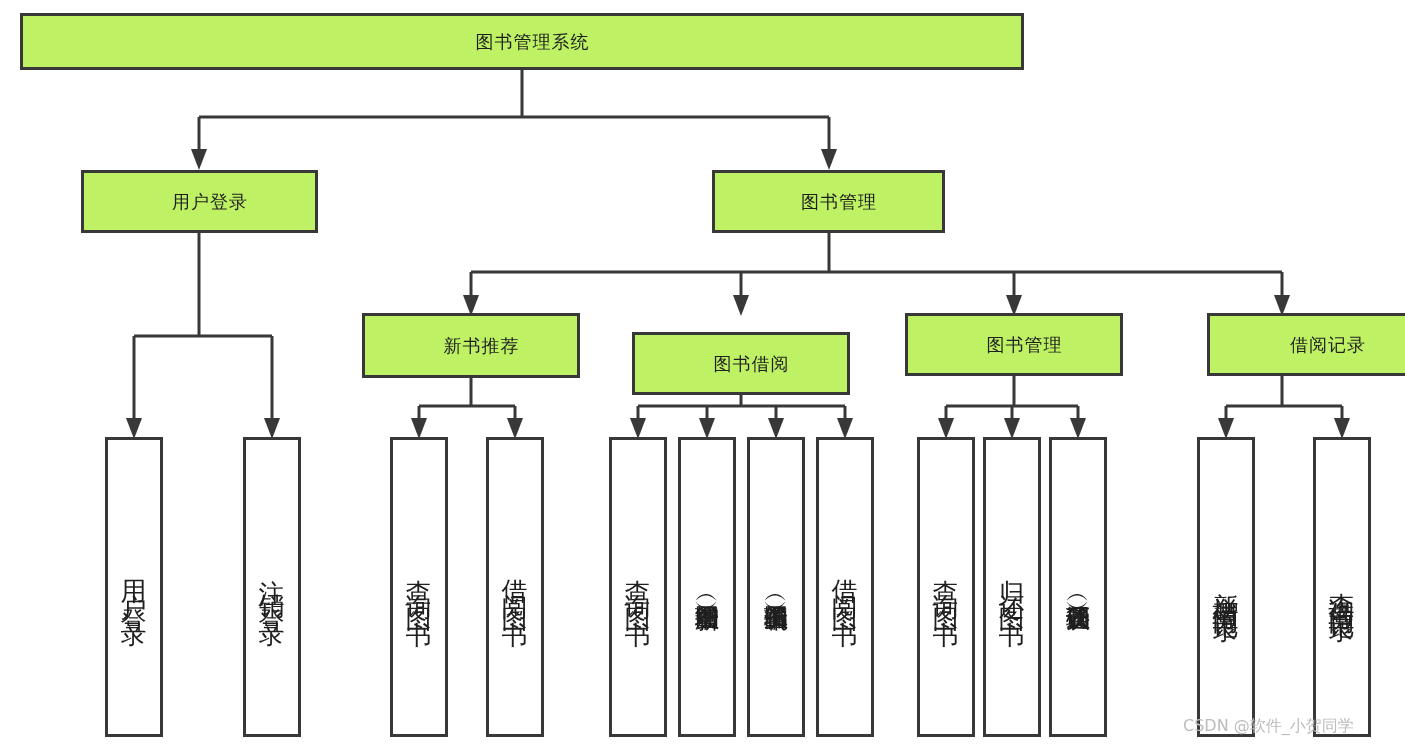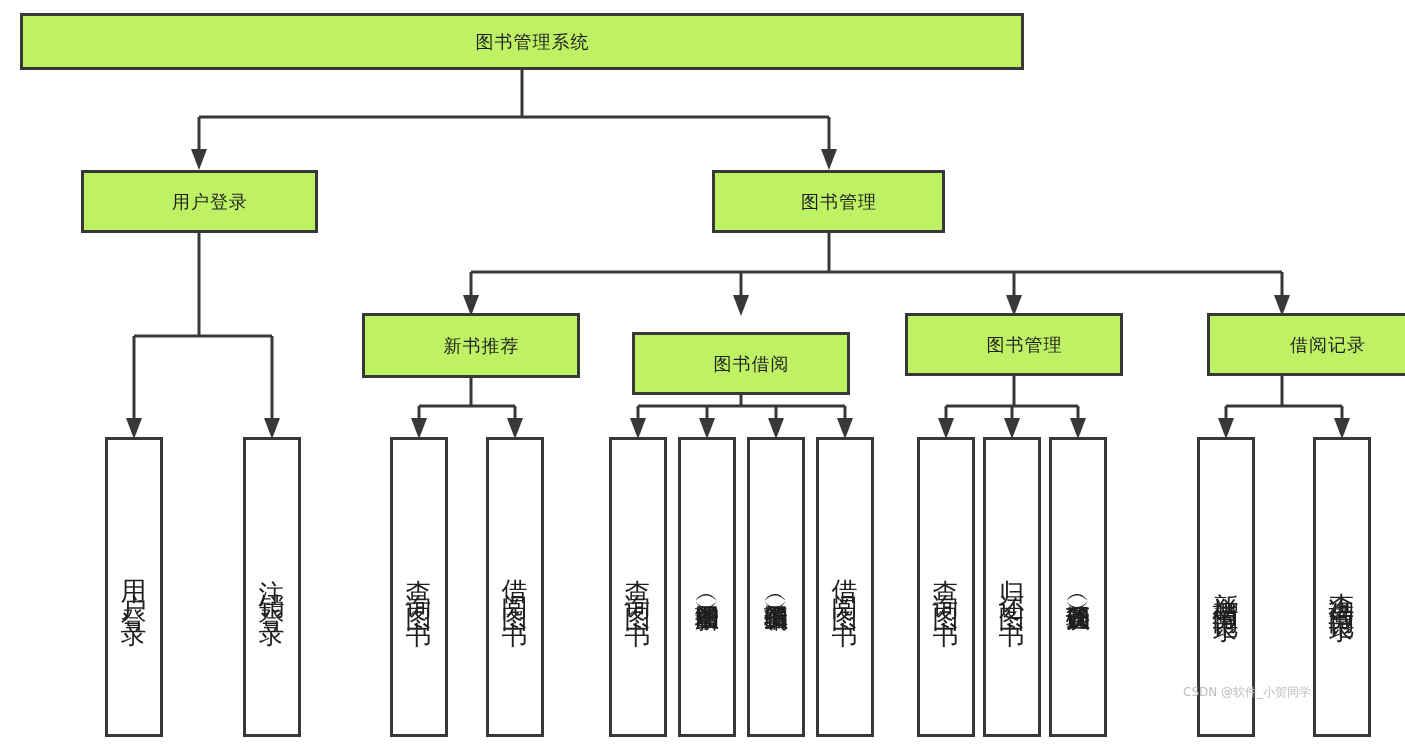--- a/index.html
+++ b/index.html
@@ -31,22 +31,22 @@
     display:flex;align-items:center;justify-content:center;
   }
   .leaf span{
     writing-mode:vertical-rl;text-orientation:mixed;
     font-size:26px;letter-spacing:14px;color:var(--text);line-height:1;
     white-space:nowrap;
   }
   .leaf.mid span{letter-spacing:5px;}
   .leaf.long span{font-size:24px;letter-spacing:0;}
   .watermark{
-    position:absolute;left:1183px;top:684px;z-index:5;
-    font-size:12px;color:var(--watermark);white-space:nowrap;
+    position:absolute;left:1183px;top:716px;z-index:5;
+    font-size:16px;color:var(--watermark);white-space:nowrap;
   }
 </style>
 </head>
 <body>
 
 <svg id="connectors" width="1405" height="747" viewBox="0 0 1405 747">
   <path class="conn" d="M522 70 V117 M199 117 H829
            M199 233 V336 M134 336 H272
            M829 233 V272 M471 272 H1282
            M471 376 V406 M419 406 H515

